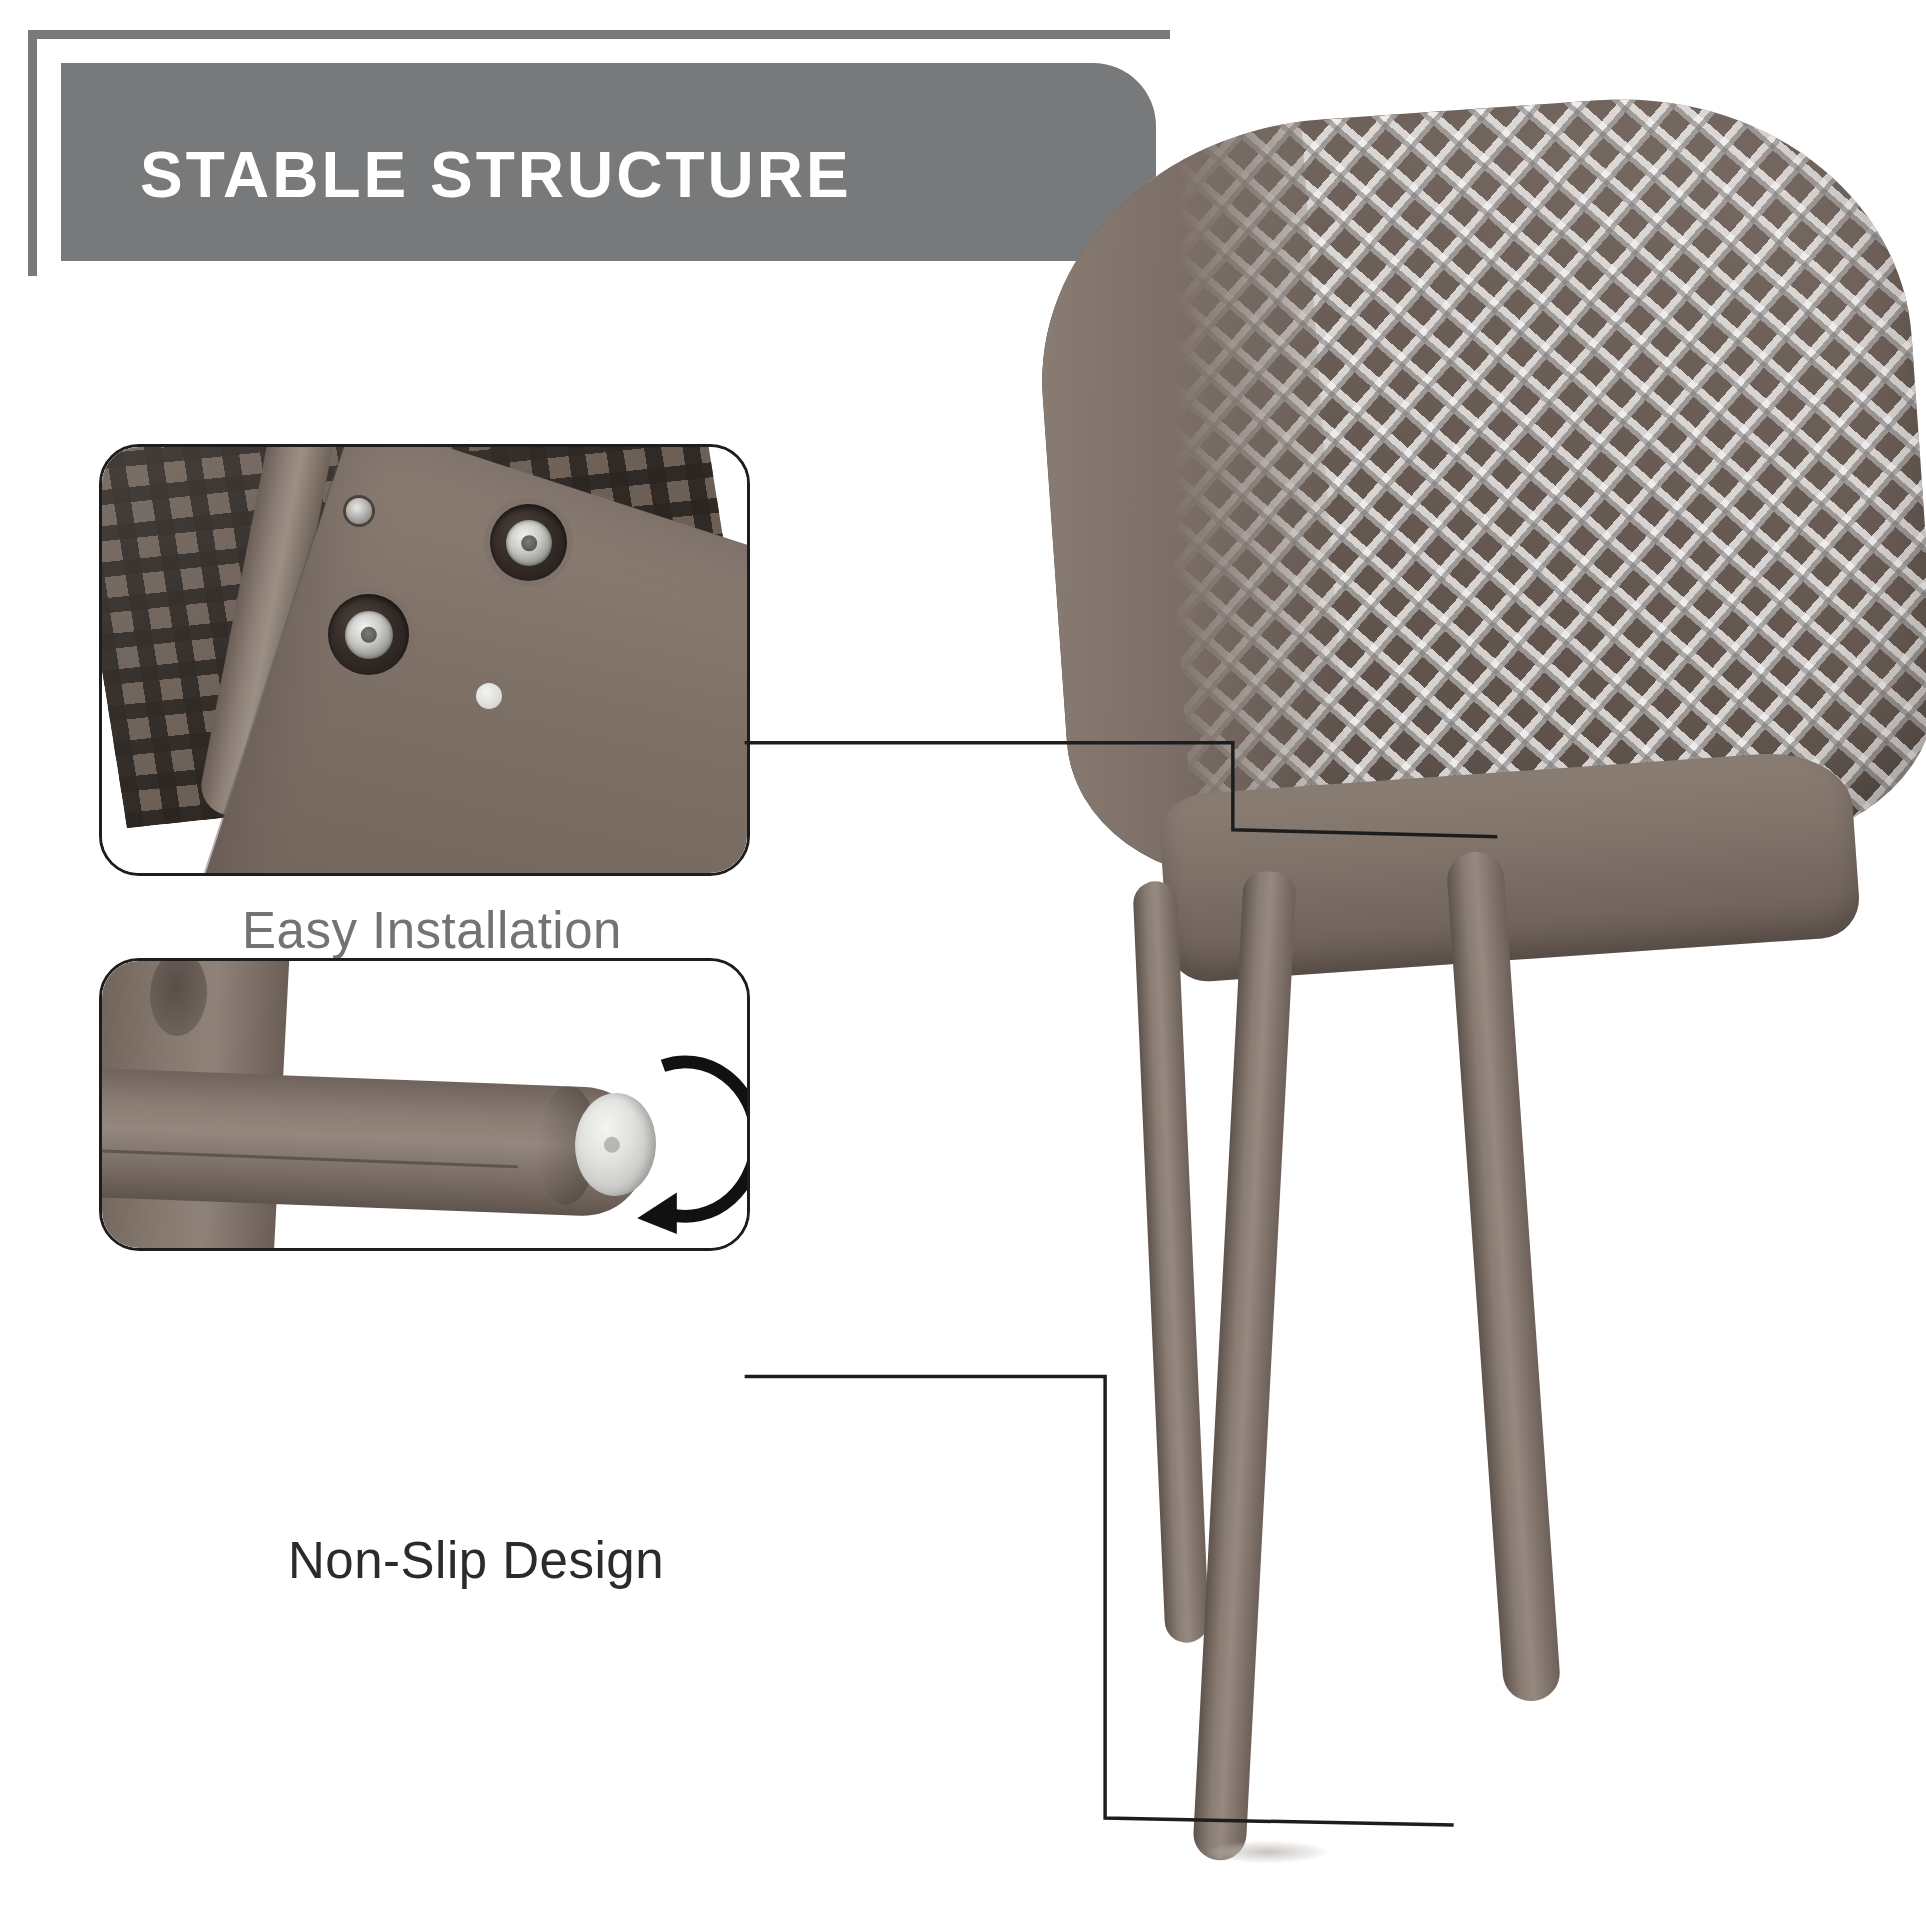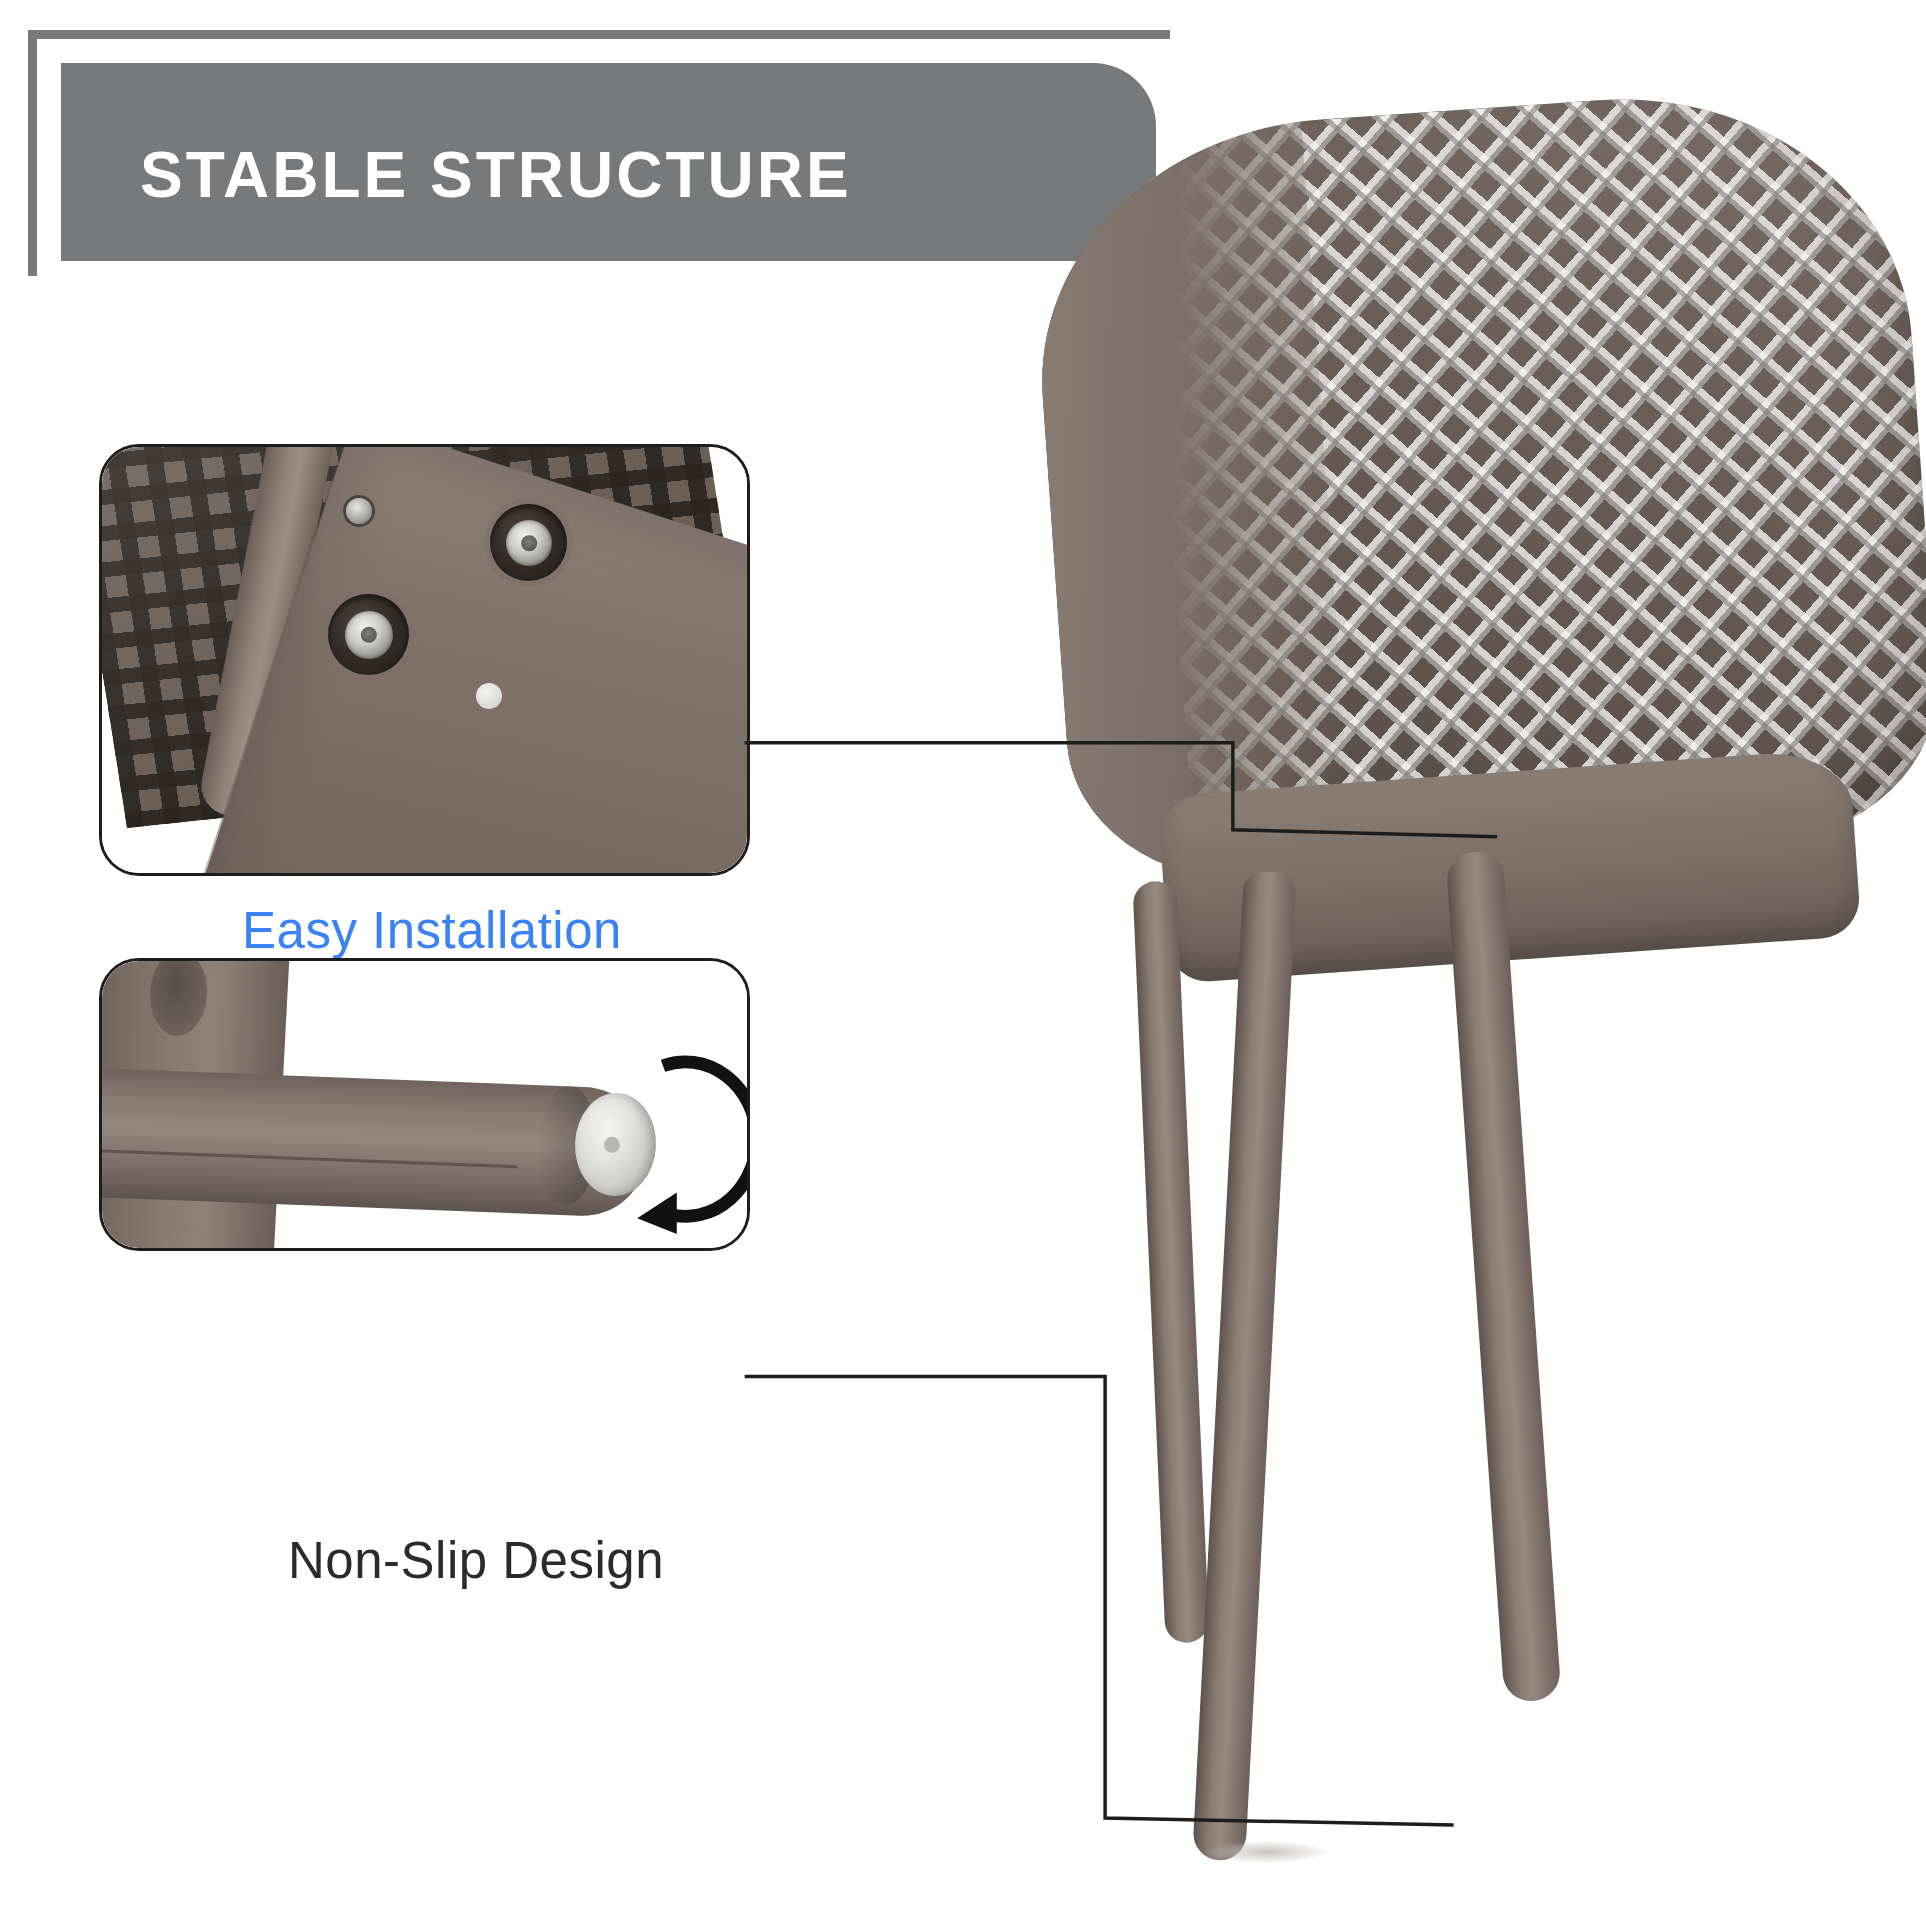--- a/index.html
+++ b/index.html
@@ -278,21 +278,21 @@
       <div class="boss" style="left:226px;top:147px;width:81px;height:81px;">
         <div class="screw" style="left:17px;top:17px;width:48px;height:48px;"></div>
       </div>
 
       <div class="tiny-screw" style="left:244px;top:51px;width:26px;height:26px;"></div>
 
       <div class="label-dot" style="left:374px;top:236px;width:26px;height:26px;line-height:26px;"></div>
     </div>
   </div>
 
-  <div class="caption" style="left: 242px; top: 901px; color: #3b82f6;">Easy Installation</div>
+  <div class="caption" style="left: 242px; top: 901px; color: #737373;">Easy Installation</div>
 
   <div class="callout" id="callout2" style="left: 99px; top: 958px; width: 645px; height: 287px; border-color: rgb(29, 29, 29);">
     <div class="photo" id="photo2">
 
       <div class="leg-vert"></div>
       <div class="leg-vert-notch"></div>
 
       <div class="leg-horiz"></div>
       <div class="leg-seam"></div>
 

